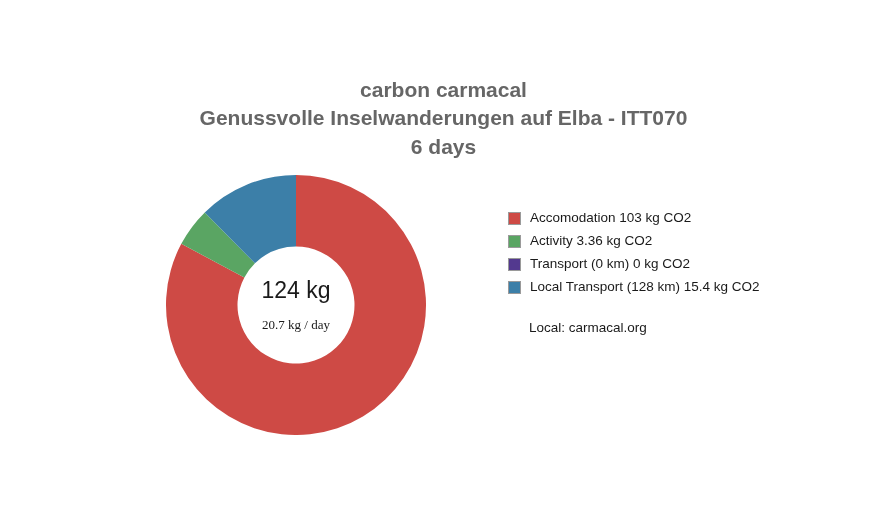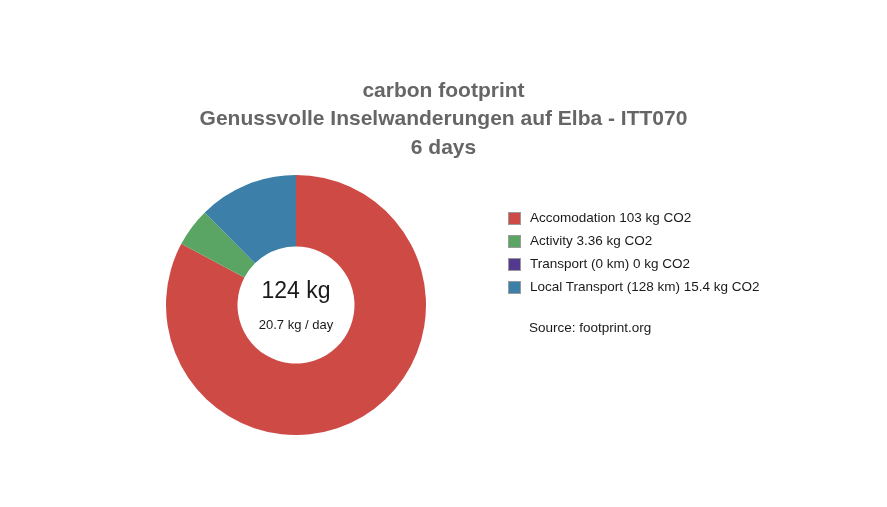--- a/index.html
+++ b/index.html
@@ -62,20 +62,21 @@
   .center-value {
     font-size: 23px;
     color: #1a1a1a;
     line-height: 1.1;
     margin-bottom: 15px;
   }
   .center-sub {
     font-size: 13px;
     color: #1a1a1a;
     line-height: 1.1;
+    font-family: Liberation Serif, serif;
   }
 
   
   .legend {
     position: absolute;
     left: 508px;
     top: 203px;
   }
   .legend-item {
     display: flex;
@@ -106,21 +107,21 @@
     color: #1a1a1a;
     white-space: nowrap;
   }
 </style>
 </head>
 <body>
 
 <div id="chart-root">
 
   <div class="title-block">
-    <div class="title-line-1">carbon footprint</div>
+    <div class="title-line-1">carbon carmacal</div>
     <div class="title-line-2">Genussvolle Inselwanderungen auf Elba - ITT070</div>
     <div class="title-line-3">6 days</div>
   </div>
 
   <div class="donut-wrap">
     <svg class="donut-svg" viewBox="0 0 260 260">
       <g id="donut-slices">
           <path d="M 130 0 A 130 130 0 1 1 15.292251962473287 68.82702769883349 L 78.38151338311297 102.47216246447508 A 58.5 58.5 0 1 0 130 71.5 Z" fill="#ce4a45" fill-rule="evenodd"></path>
           <path d="M 15.292251962473287 68.82702769883349 A 130 130 0 0 1 38.77518253790893 37.38233063282058 L 88.94883214205902 88.32204878476927 A 58.5 58.5 0 0 0 78.38151338311297 102.47216246447508 Z" fill="#5aa563" fill-rule="evenodd"></path>
           <path d="M 38.77518253790893 37.38233063282058 A 130 130 0 0 1 129.99999999999997 0 L 130 71.5 A 58.5 58.5 0 0 0 88.94883214205902 88.32204878476927 Z" fill="#3c7fa8" fill-rule="evenodd"></path>
@@ -144,15 +145,15 @@
     <div class="legend-item">
       <span class="legend-swatch" style="background: rgb(83, 57, 143);"></span>
       <span class="legend-label">Transport (0 km) 0 kg CO2</span>
     </div>
     <div class="legend-item">
       <span class="legend-swatch" style="background: rgb(60, 127, 168);"></span>
       <span class="legend-label">Local Transport (128 km) 15.4 kg CO2</span>
     </div>
   </div>
 
-  <div class="source-line">Source: footprint.org</div>
+  <div class="source-line">Local: carmacal.org</div>
 
 </div>
 
 </body></html>

